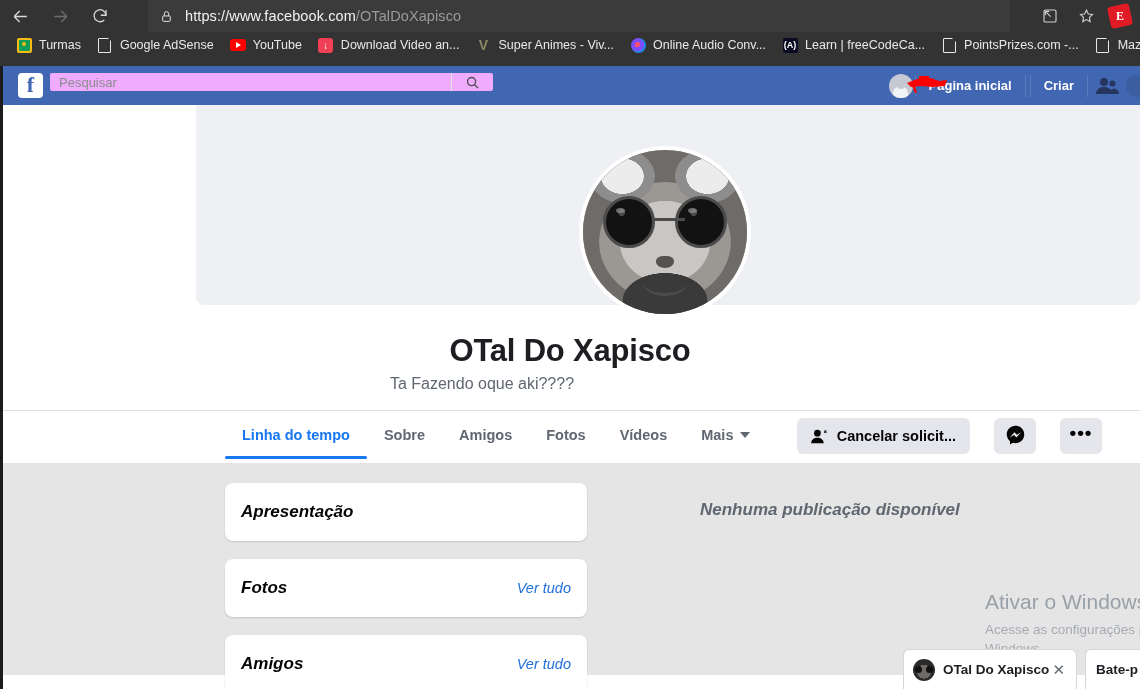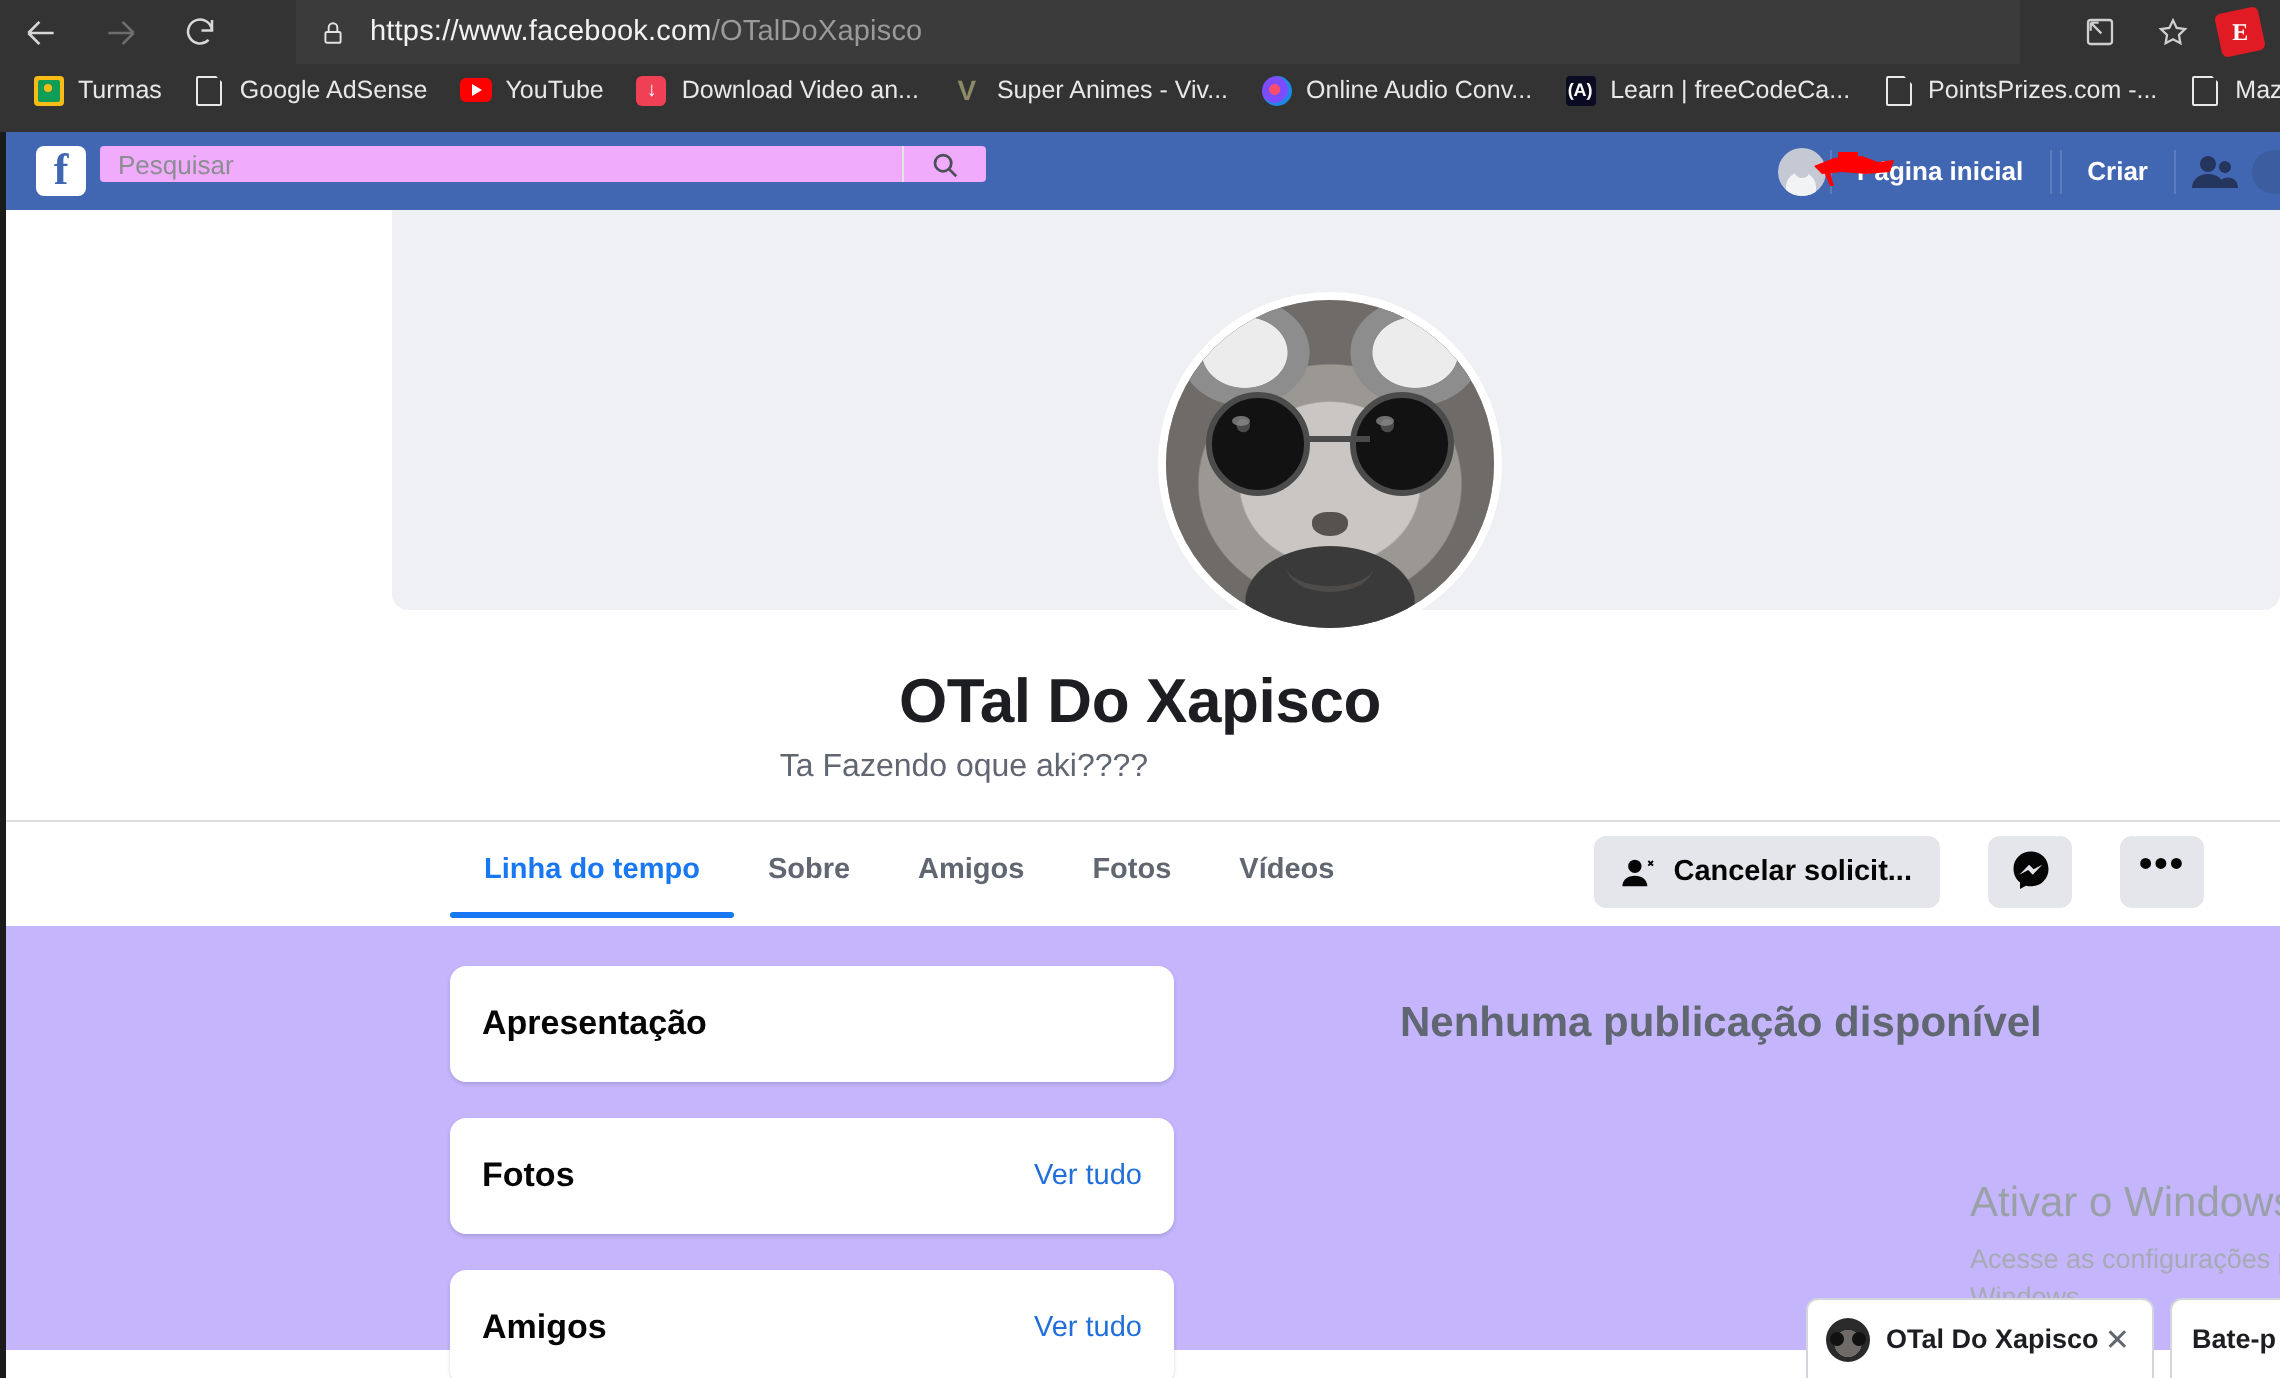--- a/index.html
+++ b/index.html
@@ -260,35 +260,36 @@
     height: 36px; background: #e4e6eb; border-radius: 6px;
     display: flex; align-items: center; justify-content: center;
     font-size: 14.5px; font-weight: bold; color: #050505; padding: 0 14px;
   }
   .btn .ico { margin-right: 9px; display: flex; }
   .btn.square { width: 42px; padding: 0; }
   .btn .dots { font-size: 19px; line-height: 1; letter-spacing: 1px; margin-top: -7px; }
 
   .body-area {
     position: absolute; top: 358px; left: 0; width: 1140px; height: 212px;
-    background: #c4b5fd;
+    background: #e5e5e5;
+    font-style: italic;
   }
   .col-left { position: absolute; left: 225px; top: 20px; width: 362px; }
   .card {
     background: #ffffff; border-radius: 8px; box-shadow: 0 1px 2px rgba(0,0,0,.14);
     padding: 16px; margin-bottom: 18px;
     display: flex; align-items: center; justify-content: space-between;
     min-height: 58px;
   }
   .card-title { font-size: 17px; font-weight: bold; color: #050505; }
   .card-link { font-size: 14.5px; color: #216fdb; }
 
   .no-posts {
     position: absolute; left: 700px; top: 37px;
-    font-size: 21px; font-weight: bold; color: #606770;
+    font-size: 17px; font-weight: bold; color: #606770;
   }
 
   
   .winmark {
     position: absolute; left: 985px; top: 485px; width: 260px;
     color: #9ea3ab; pointer-events: none;
   }
   .winmark .t1 { font-size: 21px; color: #9aa0a8; white-space: nowrap; }
   .winmark .t2 { font-size: 13.5px; color: #a6abb3; margin-top: 6px; line-height: 19px; }
 
@@ -512,20 +513,24 @@
         </div>
       <div class="tab">
           <span>Amigos</span>
         </div>
       <div class="tab">
           <span>Fotos</span>
         </div>
       <div class="tab">
           <span>Vídeos</span>
         </div>
+      <div class="tab">
+        <span>Mais</span>
+        <span class="caret"></span>
+      </div>
     </div>
 
     <div class="tab-actions">
       <div class="btn">
         <span class="ico">
           <svg width="17" height="15" viewBox="0 0 20 18" fill="#050505">
               <circle cx="7.5" cy="5" r="4"></circle>
               <path d="M0 17c0-4 3.4-6.4 7.5-6.4S15 13 15 17z"></path>
               <path d="M15.2 2.2l1 1-1 1 .8.8 1-1 1 1 .8-.8-1-1 1-1-.8-.8-1 1-1-1z"></path>
             </svg>

